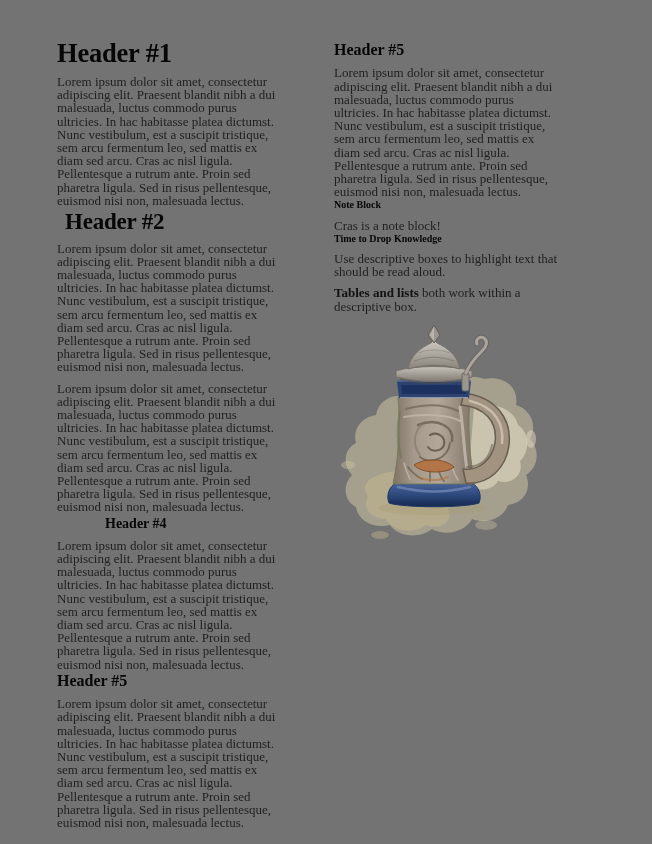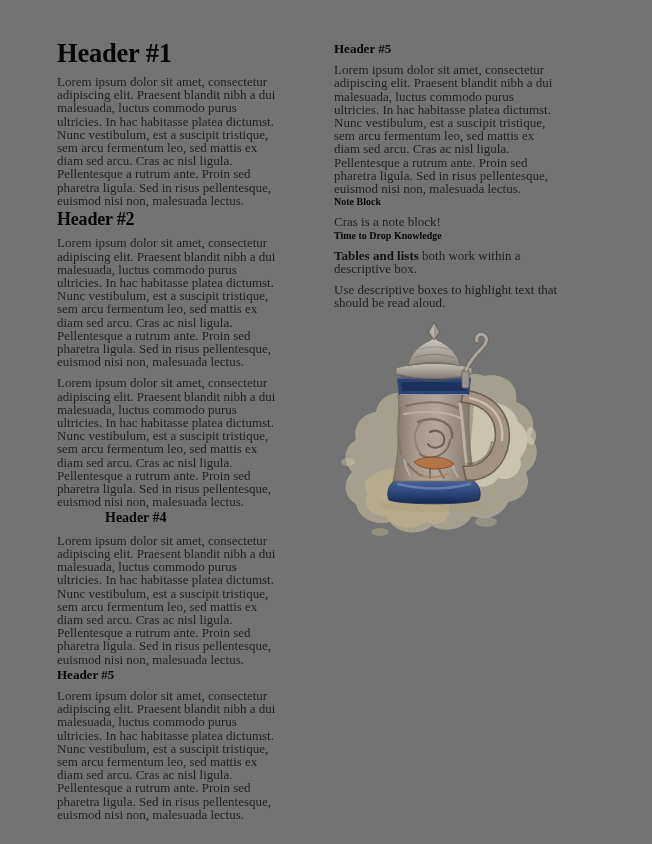--- a/index.html
+++ b/index.html
@@ -9,24 +9,24 @@
     background:#737373;
     font-family:Liberation Serif, serif;
     color:#1f1f1f;
     overflow:hidden;
   }
   .col{position:absolute;top:40px;}
   .col-left{left:57px;width:262px;}
   .col-right{left:334px;width:262px;}
   h1,h2,h3,h4,h5,.note-label{color:#060606;font-weight:700;margin:0;padding:0;line-height:1.02;}
   h1{font-size:26.5px;margin:0 0 5px 0;letter-spacing:-0.2px;}
-  h2{font-size:18px;margin:3px 0 4px 0;letter-spacing:-0.2px;}
+  h2{font-size:23px;margin:3px 0 4px 8px;letter-spacing:-0.2px;}
   h3{font-size:16.5px;margin:3px 0 3px 0;}
   h4{font-size:14px;margin:3px 0 2px 0;padding-left:48px;}
-  h5{font-size:13px;margin:2px 0 2px 0;}
+  h5{font-size:16px;margin:2px 0 2px 0;}
   .note-label{font-size:10px;margin:1px 0 1px 0;}
   p.body{
     font-size:13px;
     line-height:13.2px;
     margin:8px 0 2px 0;
     white-space:pre;
   }
   p.body strong{font-weight:700;color:#111;}
   figure.stein{margin:4px 0 0 0;padding:0;width:262px;height:252px;}
   figure.stein svg{display:block;}
@@ -115,25 +115,25 @@
 diam sed arcu. Cras ac nisl ligula.
 Pellentesque a rutrum ante. Proin sed
 pharetra ligula. Sed in risus pellentesque,
 euismod nisi non, malesuada lectus.</p>
     </section>
 
     <div class="note-label">Note Block</div>
     <p class="body">Cras is a note block!</p>
 
     <div class="note-label">Time to Drop Knowledge</div>
+    <p class="body">Use descriptive boxes to highlight text that
+should be read aloud.</p>
+
     <p class="body"><strong>Tables and lists</strong><span> both work within a
 descriptive box.</span></p>
-
-    <p class="body">Use descriptive boxes to highlight text that
-should be read aloud.</p>
 
     <figure class="stein" role="img" aria-label="watercolor painting of a german beer stein with pewter lid and blue bands">
       <svg width="262" height="250" viewBox="0 0 262 250" xmlns="http://www.w3.org/2000/svg">
         <defs>
           <linearGradient id="gLid" x1="0" y1="0" x2="0" y2="1">
             <stop offset="0" stop-color="#d0cbc3"></stop>
               <stop offset="1" stop-color="#88837b"></stop>
           </linearGradient>
           <linearGradient id="gRim" x1="0" y1="0" x2="0" y2="1">
             <stop offset="0" stop-color="#c6c1b9"></stop>

